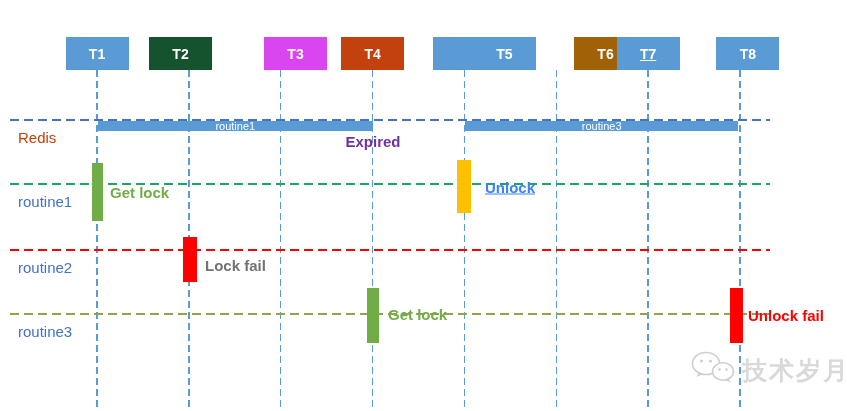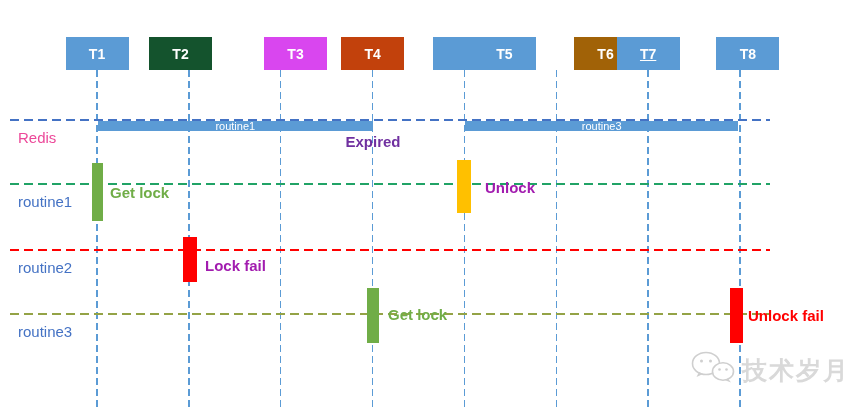--- a/index.html
+++ b/index.html
@@ -92,40 +92,40 @@
 
 <div class="vgrid" style="left: 96.25px; top: 70px; height: 341px; z-index: 1; background: repeating-linear-gradient(rgb(91, 155, 213) 0px, rgb(91, 155, 213) 7px, transparent 7px, transparent 11px);"></div>
     <div class="vgrid" style="left: 188.107px; top: 70px; height: 341px; z-index: 1; background: repeating-linear-gradient(rgb(91, 155, 213) 0px, rgb(91, 155, 213) 7px, transparent 7px, transparent 11px);"></div>
     <div class="vgrid" style="left: 279.964px; top: 70px; height: 341px; z-index: 1; background: repeating-linear-gradient(rgb(91, 155, 213) 0px, rgb(91, 155, 213) 7px, transparent 7px, transparent 11px);"></div>
     <div class="vgrid" style="left: 371.821px; top: 70px; height: 341px; z-index: 1; background: repeating-linear-gradient(rgb(91, 155, 213) 0px, rgb(91, 155, 213) 7px, transparent 7px, transparent 11px);"></div>
     <div class="vgrid" style="left: 463.678px; top: 70px; height: 341px; z-index: 1; background: repeating-linear-gradient(rgb(91, 155, 213) 0px, rgb(91, 155, 213) 7px, transparent 7px, transparent 11px);"></div>
     <div class="vgrid" style="left: 555.535px; top: 70px; height: 341px; z-index: 1; background: repeating-linear-gradient(rgb(91, 155, 213) 0px, rgb(91, 155, 213) 7px, transparent 7px, transparent 11px);"></div>
     <div class="vgrid" style="left: 647.392px; top: 70px; height: 341px; z-index: 1; background: repeating-linear-gradient(rgb(91, 155, 213) 0px, rgb(91, 155, 213) 7px, transparent 7px, transparent 11px);"></div>
     <div class="vgrid" style="left: 739.249px; top: 70px; height: 341px; z-index: 1; background: repeating-linear-gradient(rgb(91, 155, 213) 0px, rgb(91, 155, 213) 7px, transparent 7px, transparent 11px);"></div>
     <div class="hline" style="left: 10px; width: 760px; top: 119px; z-index: 1; background: repeating-linear-gradient(90deg, rgb(68, 114, 196) 0px, rgb(68, 114, 196) 9px, transparent 9px, transparent 14px);"></div>
-    <div class="row-label" style="left: 18px; top: 129px; color: #ec4899;">Redis</div>
+    <div class="row-label" style="left: 18px; top: 129px; color: #c2410c;">Redis</div>
     <div class="hline" style="left: 10px; width: 760px; top: 183px; z-index: 1; background: repeating-linear-gradient(90deg, rgb(33, 163, 102) 0px, rgb(33, 163, 102) 9px, transparent 9px, transparent 14px);"></div>
     <div class="row-label" style="left: 18px; top: 193px; color: rgb(68, 114, 196);">routine1</div>
     <div class="hline" style="left: 10px; width: 760px; top: 249px; z-index: 1; background: repeating-linear-gradient(90deg, rgb(255, 0, 0) 0px, rgb(255, 0, 0) 9px, transparent 9px, transparent 14px);"></div>
     <div class="row-label" style="left: 18px; top: 259px; color: rgb(68, 114, 196);">routine2</div>
     <div class="hline" style="left: 10px; width: 760px; top: 313px; z-index: 1; background: repeating-linear-gradient(90deg, rgb(148, 163, 70) 0px, rgb(148, 163, 70) 9px, transparent 9px, transparent 14px);"></div>
     <div class="row-label" style="left: 18px; top: 323px; color: rgb(68, 114, 196);">routine3</div>
     <div class="time-header" style="left: 65.5px; top: 37px; background: rgb(91, 155, 213); z-index: 2;">T1</div>
     <div class="time-header" style="left: 149px; top: 37px; background: #14532d; z-index: 2;">T2</div>
     <div class="time-header" style="left: 264px; top: 37px; background: #d946ef; z-index: 2;">T3</div>
     <div class="time-header" style="left: 341.071px; top: 37px; background: #c2410c; z-index: 2;">T4</div>
     <div class="time-header" style="left: 432.928px; top: 37px; background: rgb(91, 155, 213); z-index: 2; padding-left: 40px;">T5</div>
     <div class="time-header" style="left: 538px; top: 37px; background: #a16207; z-index: 2; margin-left: 36px;">T6</div>
     <div class="time-header" style="left: 616.642px; top: 37px; background: rgb(91, 155, 213); z-index: 2; text-decoration: underline;">T7</div>
     <div class="time-header" style="left: 708.499px; top: 37px; background: rgb(91, 155, 213); z-index: 2; margin-left: 8px;">T8</div>
     <div class="redis-bar" style="left: 98px; width: 274.571px; top: 121px; background: rgb(91, 155, 213); z-index: 2;">routine1</div>
     <div class="redis-bar" style="left: 465.428px; width: 272.571px; top: 121px; background: rgb(91, 155, 213); z-index: 2;">routine3</div>
     <div class="event-bar" style="left: 91.5px; top: 163px; width: 11px; height: 58px; background: rgb(112, 173, 71); z-index: 3;"></div>
     <div class="event-caption" style="left: 110px; top: 192px; color: rgb(112, 173, 71); z-index: 4;">Get lock</div>
     <div class="event-bar" style="left: 457.428px; top: 160px; width: 14px; height: 53px; background: rgb(255, 192, 0); z-index: 3;"></div>
-    <div class="event-caption" style="left: 485px; top: 187px; color: #a21caf; z-index: 4;">Unlock</div>
+    <div class="event-caption" style="left: 485px; top: 187px; color: #3b82f6; z-index: 4; text-decoration: underline;">Unlock</div>
     <div class="event-bar" style="left: 182.857px; top: 237px; width: 14px; height: 45px; background: rgb(255, 0, 0); z-index: 3;"></div>
-    <div class="event-caption" style="left: 205px; top: 265px; color: #a21caf; z-index: 4;">Lock fail</div>
+    <div class="event-caption" style="left: 205px; top: 265px; color: #737373; z-index: 4;">Lock fail</div>
     <div class="event-bar" style="left: 366.571px; top: 288px; width: 12px; height: 55px; background: rgb(112, 173, 71); z-index: 3;"></div>
     <div class="event-caption" style="left: 388px; top: 314px; color: rgb(112, 173, 71); z-index: 4;">Get lock</div>
     <div class="event-bar" style="left: 730.499px; top: 288px; width: 13px; height: 55px; background: rgb(255, 0, 0); z-index: 3;"></div>
     <div class="event-caption" style="left: 748px; top: 315px; color: rgb(255, 0, 0); z-index: 4;">Unlock fail</div>
   </div>
 
 </body></html>

